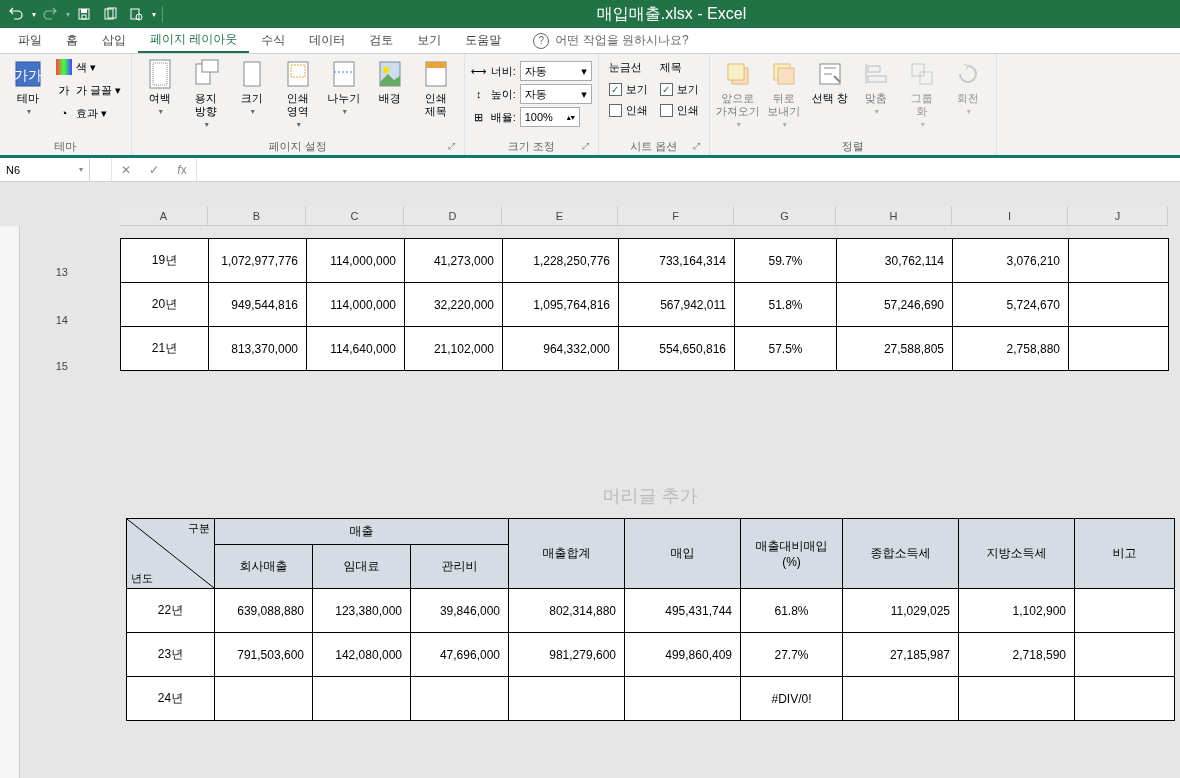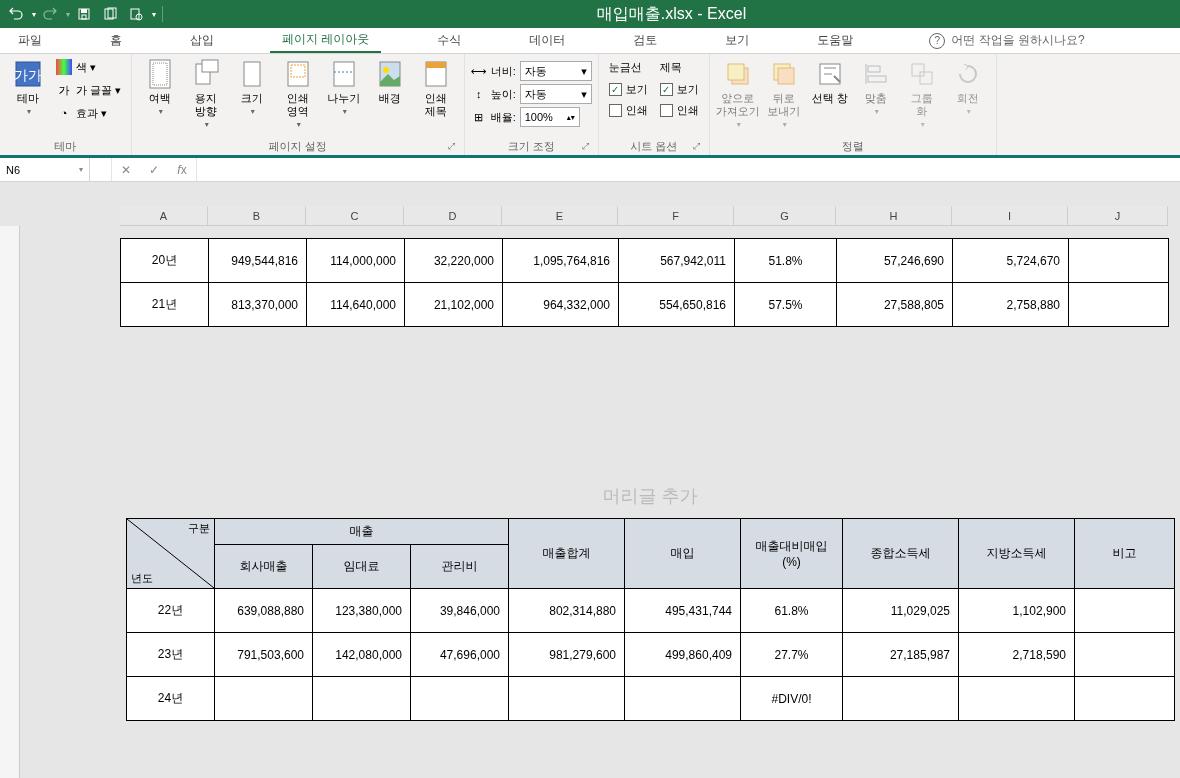--- a/index.html
+++ b/index.html
@@ -6,21 +6,21 @@
 body { background: #e6e6e6; width: 1180px; height: 778px; overflow: hidden; font-size: 12px; }
 
 
 .titlebar { height: 28px; background: #217346; display: flex; align-items: center; color: #fff; padding: 0 4px; }
 .qat { display: flex; align-items: center; gap: 2px; }
 .qat-btn { width: 24px; height: 24px; display: flex; align-items: center; justify-content: center; cursor: pointer; }
 .qat-sep { width: 1px; height: 16px; background: rgba(255,255,255,0.3); margin: 0 4px; }
 .title-center { flex: 1; text-align: center; font-size: 16px; }
 
 
-.ribbon-tabs { height: 26px; background: #fff; display: flex; align-items: stretch; padding-left: 6px; border-bottom: 1px solid #d4d4d4; gap: 44px; }
+.ribbon-tabs { height: 26px; background: #fff; display: flex; align-items: stretch; padding-left: 6px; border-bottom: 1px solid #d4d4d4; }
 .tab { padding: 0 12px; display: flex; align-items: center; font-size: 12px; color: #444; cursor: pointer; }
 .tab.active { color: #217346; border-bottom: 2px solid #217346; font-weight: 500; }
 .tell-me { display: flex; align-items: center; margin-left: 20px; color: #666; gap: 6px; }
 .tell-me-icon { width: 16px; height: 16px; border: 1.5px solid #666; border-radius: 50%; display: flex; align-items: center; justify-content: center; font-size: 10px; }
 
 
 .ribbon { height: 104px; background: #f3f2f1; border-bottom: 3px solid #0f766e; display: flex; }
 .group { display: flex; flex-direction: column; padding: 2px 6px 0; border-right: 1px solid #e1e1e1; }
 .group-content { flex: 1; display: flex; align-items: flex-start; gap: 2px; }
 .group-label { height: 18px; font-size: 11px; color: #666; text-align: center; display: flex; align-items: center; justify-content: center; position: relative; }
@@ -384,38 +384,55 @@
   <div class="fb-btns">
     <div class="fb-btn">✕</div>
     <div class="fb-btn">✓</div>
     <div class="fb-btn"><i>f</i>х</div>
   </div>
   <div class="formula-input"></div>
 </div>
 
 <div class="sheet-wrap">
   <div class="ruler-v"></div>
+  <div class="rownum-col">
+    <div class="rownum" style="top:36px">13</div>
+    <div class="rownum" style="top:84px">14</div>
+    <div class="rownum" style="top:130px">15</div>
+  </div>
 
   <div class="col-headers">
     <div class="col-h cA">A</div>
     <div class="col-h cB">B</div>
     <div class="col-h cC">C</div>
     <div class="col-h cD">D</div>
     <div class="col-h cE">E</div>
     <div class="col-h cF">F</div>
     <div class="col-h cG">G</div>
     <div class="col-h cH">H</div>
     <div class="col-h cI">I</div>
     <div class="col-h cJ">J</div>
   </div>
 
   <div class="page-area">
 
     <table class="data-table" style="position:absolute;top:0;left:0">
       <tbody>
+          <tr>
+        <td class="cA">19년</td>
+        <td class="cB num">1,072,977,776</td>
+        <td class="cC num">114,000,000</td>
+        <td class="cD num">41,273,000</td>
+        <td class="cE num">1,228,250,776</td>
+        <td class="cF num">733,164,314</td>
+        <td class="cG">59.7%</td>
+        <td class="cH num">30,762,114</td>
+        <td class="cI num">3,076,210</td>
+        <td class="cJ"></td>
+      </tr>
       <tr>
         <td class="cA">20년</td>
         <td class="cB num">949,544,816</td>
         <td class="cC num">114,000,000</td>
         <td class="cD num">32,220,000</td>
         <td class="cE num">1,095,764,816</td>
         <td class="cF num">567,942,011</td>
         <td class="cG">51.8%</td>
         <td class="cH num">57,246,690</td>
         <td class="cI num">5,724,670</td>

